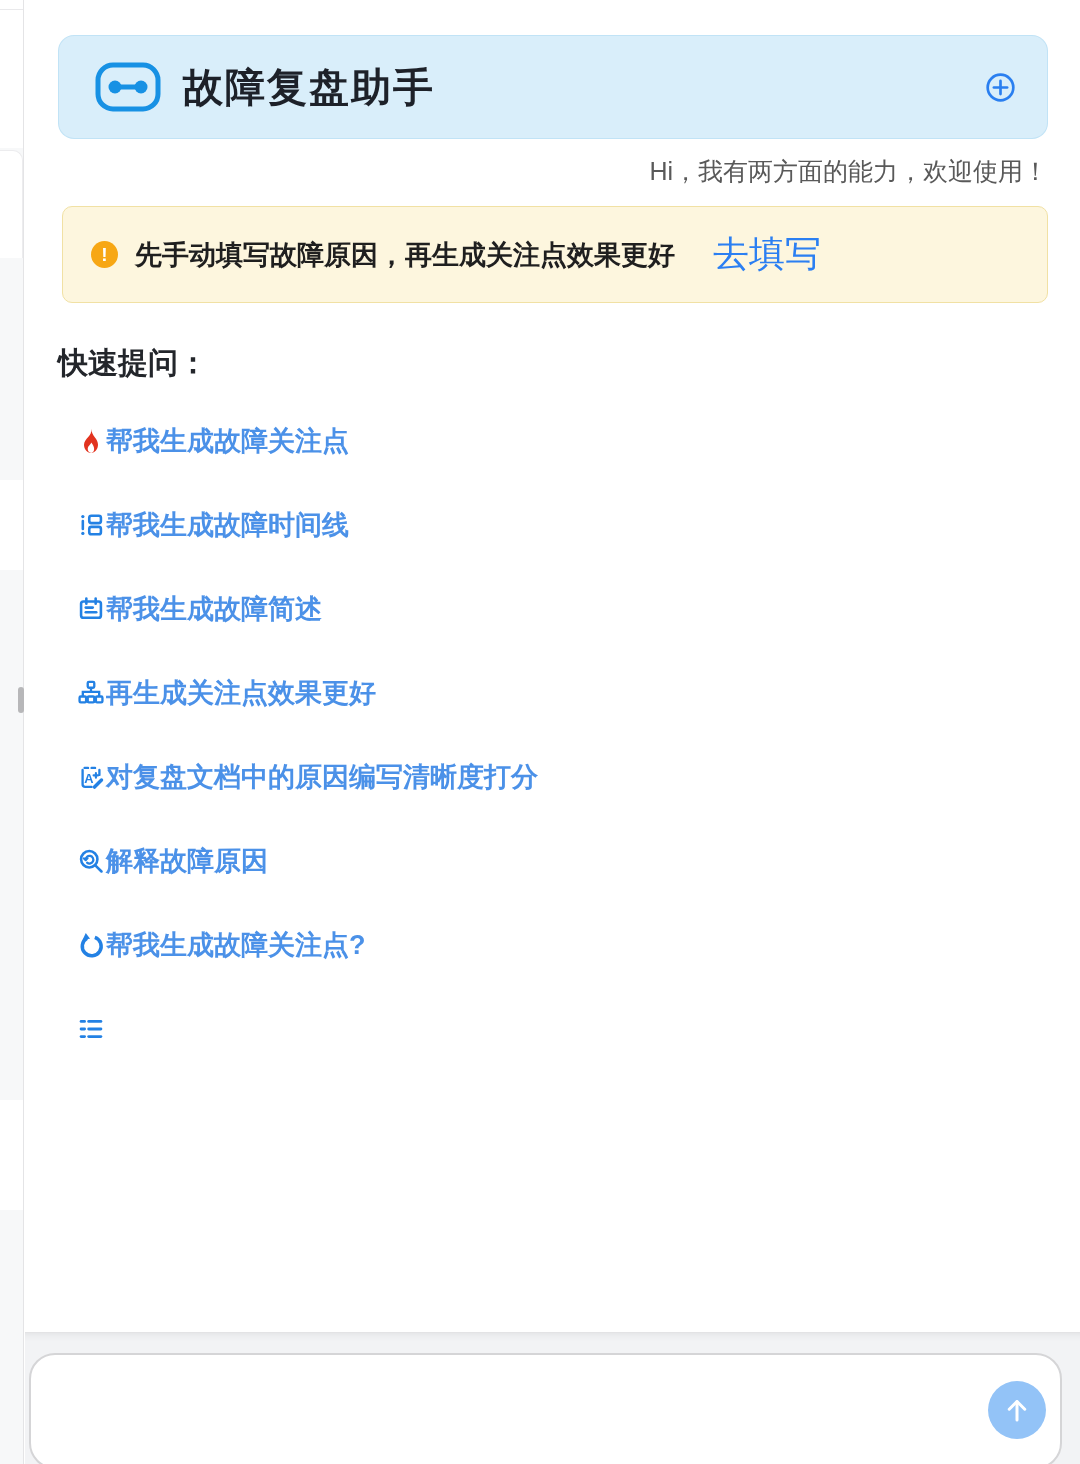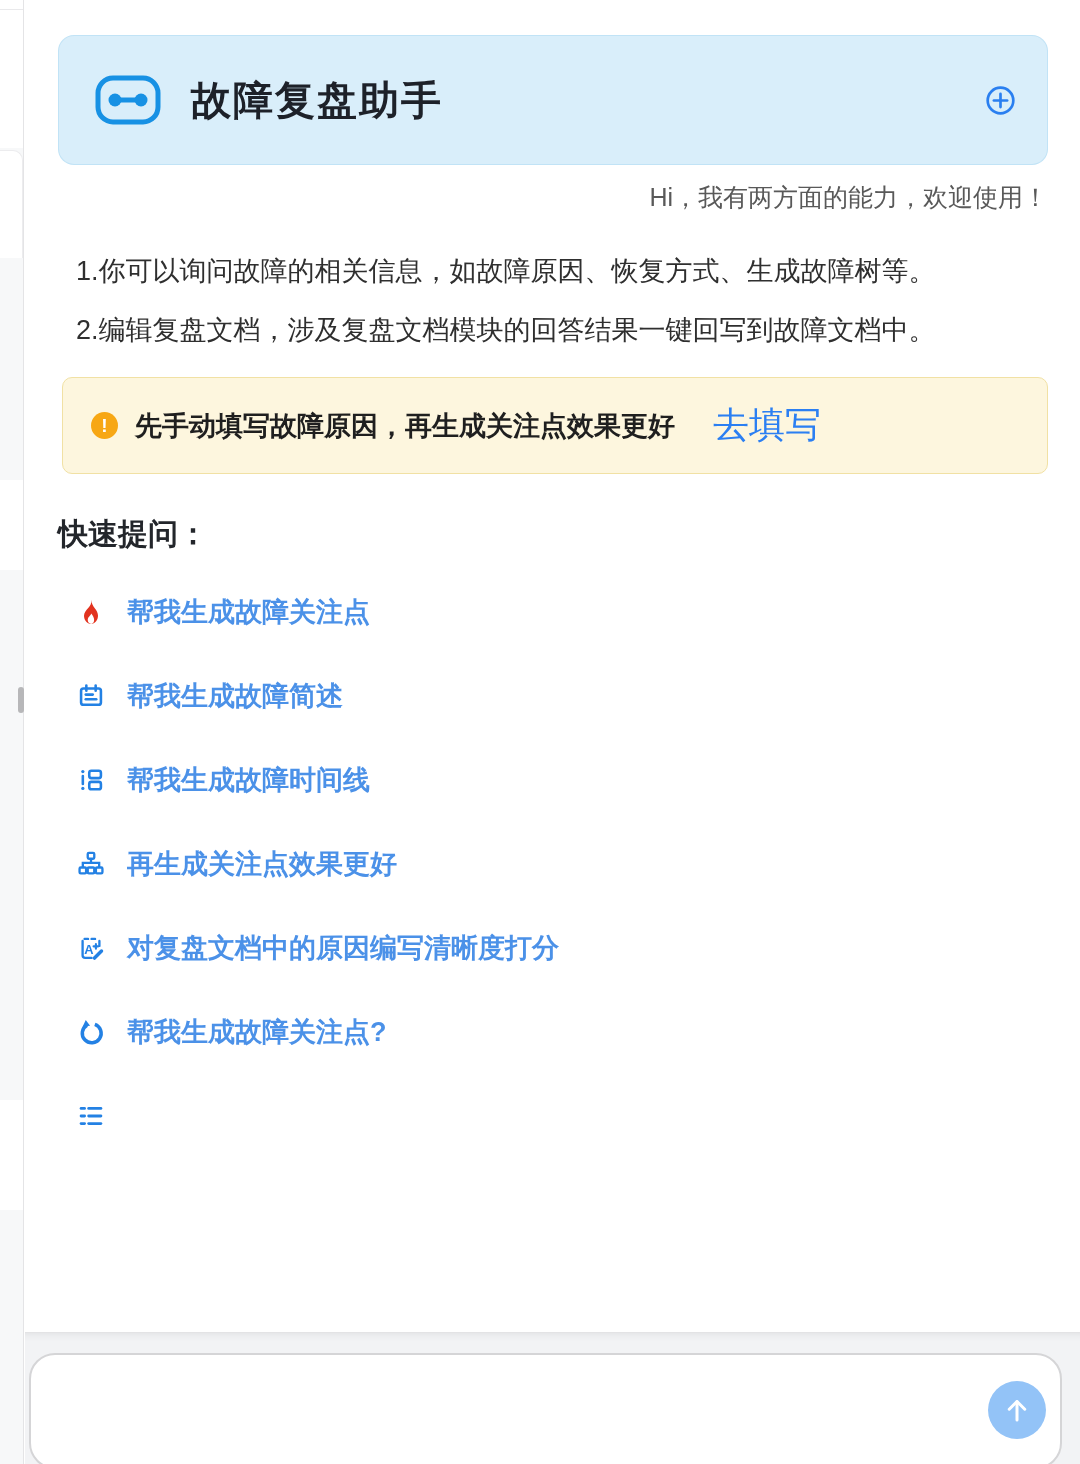--- a/index.html
+++ b/index.html
@@ -13,38 +13,38 @@
   .sb1 { top:0; height:148px; }
   .sb2 { top:150px; height:108px; border-top:1px solid #ececee; border-right:1px solid #ececee; border-top-right-radius:10px; }
   .sb3 { top:480px; height:90px; }
   .sb4 { top:1100px; height:110px; }
   .strip-line { position:absolute; left:0; top:9px; width:23px; height:1px; background:#e9e9eb; }
   .scroll-thumb { position:absolute; left:18px; top:687px; width:6px; height:26px; border-radius:3px; background:#b7b7b9; z-index:3; }
 
   
   .main { position:absolute; left:25px; top:0; right:0; bottom:132px; padding:0 32px 0 33px; background:#ffffff; }
 
-  .hero { margin-top:35px; height:130px; background:#d9eefa; border:1px solid rgba(150,205,238,.35); border-radius:16px; display:flex; align-items:center; padding:0 30px 0 36px;gap:8px; }
+  .hero { margin-top:35px; height:104px; background:#d9eefa; border:1px solid rgba(150,205,238,.35); border-radius:16px; display:flex; align-items:center; padding:0 30px 0 36px; }
   .hero h1 { font-size:40px; font-weight:700; color:#1d2129; margin-left:22px; letter-spacing:2px; }
   .plus-btn { margin-left:auto; width:34px; height:34px; border:none; background:transparent; cursor:pointer; display:flex; align-items:center; justify-content:center; }
 
   .greeting { margin-top:14px; font-size:25px; color:#595959; line-height:36px;text-align:right; }
   .caps { margin-top:27px; }
   .cap { font-size:27px; color:#2f2f2f; line-height:59px; padding-left:18px; }
 
   .notice { margin:17px 0 0 4px; height:97px; background:#fdf6de; border:1px solid #f1e1a4; border-radius:10px; display:flex; align-items:center; padding:0 28px; }
   .warn-icon { width:27px; height:27px; border-radius:50%; background:#f7a714; color:#ffffff; font-size:19px; font-weight:700; display:flex; align-items:center; justify-content:center; flex:0 0 auto; }
   .notice-text { font-size:27px; color:#1f1f1f; margin-left:17px;font-weight:bold; }
   .notice-link { font-size:36px; color:#2b7ff2; margin-left:38px; text-decoration:none; cursor:pointer; }
 
   .qq-title { margin-top:38px; font-size:30px; font-weight:700; color:#23262b; line-height:44px; }
   .qq-list { list-style:none; margin-top:14px; }
   .qq-item { display:flex; align-items:center; height:84px; padding-left:18px; cursor:pointer; }
   .qq-icon { width:30px; height:30px; display:flex; align-items:center; justify-content:center; flex:0 0 auto; }
-  .qq-label { font-size:27px; font-weight:600; color:#4b91e8; margin-left:21px; }
+  .qq-label { font-size:27px; font-weight:600; color:#4b91e8; }
 
   
   .footer { position:absolute; left:25px; right:0; top:1332px; bottom:0; background:#f2f3f5; border-top:1px solid #e3e3e5; box-shadow:inset 0 10px 10px -10px rgba(0,0,0,.10); z-index:1; }
   .composer { position:absolute; left:4px; right:18px; top:20px; height:116px; background:#ffffff; border:2px solid #d5d5d7; border-radius:26px; }
   .composer textarea { position:absolute; left:24px; top:16px; right:100px; bottom:14px; border:none; outline:none; resize:none; font-family:"Liberation Sans", sans-serif; font-size:24px; color:#333; background:transparent; }
   .send-btn { position:absolute; right:14px; top:26px; width:58px; height:58px; border-radius:50%; border:none; background:#93c3f7; cursor:pointer; display:flex; align-items:center; justify-content:center; }
 
   svg { display:block; }
 </style>
 </head>
@@ -78,68 +78,64 @@
           <svg width="31" height="31" viewBox="0 0 30 30">
             <circle cx="15" cy="15" r="12.4" fill="none" stroke="#2a7ff0" stroke-width="2.6"></circle>
             <line x1="15" y1="8.6" x2="15" y2="21.4" stroke="#2a7ff0" stroke-width="2.6" stroke-linecap="round"></line>
             <line x1="8.6" y1="15" x2="21.4" y2="15" stroke="#2a7ff0" stroke-width="2.6" stroke-linecap="round"></line>
           </svg>
         </span>
       </button>
     </header>
 
     <p class="greeting">Hi，我有两方面的能力，欢迎使用！</p>
-    <div class="caps">
-      <p class="cap">1.你可以询问故障的相关信息，如故障原因、恢复方式、生成故障树等。</p>
-      <p class="cap">2.编辑复盘文档，涉及复盘文档模块的回答结果一键回写到故障文档中。</p>
-    </div>
 
     <div class="notice">
       <span class="warn-icon">!</span>
       <span class="notice-text">先手动填写故障原因，再生成关注点效果更好</span>
       <a class="notice-link">去填写</a>
     </div>
 
     <h2 class="qq-title">快速提问：</h2>
     <ul class="qq-list">
 
       <li class="qq-item">
         <span class="qq-icon">
           <svg width="28" height="28" viewBox="0 0 24 24">
             <path fill="#e2331f" d="M12 1.4c.6 3.1-.4 5-2.2 6.9C8 10.2 6 12.4 6 15.3 6 19.1 8.7 22.2 12 22.2s6-3.1 6-6.9c0-2.6-1.3-4.6-2.6-6.3C13.9 7 12.6 4.7 12 1.4z"></path>
             <path fill="#ffffff" d="M12.2 22.2c-1.7 0-3-1.5-3-3.3 0-1.6.9-2.6 1.8-3.6.6-.7 1-1.2 1.2-2 .8.9 1.2 1.6 1.7 2.5.5 1 .8 1.9.8 3.1 0 1.8-1.1 3.3-2.5 3.3z"></path>
           </svg>
         </span>
         <span class="qq-label">帮我生成故障关注点</span>
+      </li>
+
+      <li class="qq-item">
+        <span class="qq-icon">
+          <svg width="28" height="28" viewBox="0 0 24 24" fill="none" stroke="#2381e4" stroke-width="2.2" stroke-linecap="round">
+            <circle cx="5" cy="4.8" r="1.4" fill="#2381e4" stroke="none"></circle>
+            <line x1="5" y1="8.5" x2="5" y2="15.5"></line>
+            <circle cx="5" cy="19.2" r="1.4" fill="#2381e4" stroke="none"></circle>
+            <rect x="10.5" y="4" width="10" height="6.4" rx="1.8"></rect>
+            <rect x="10.5" y="13.6" width="10" height="6.4" rx="1.8"></rect>
+          </svg>
+        </span>
+        <span class="qq-label">帮我生成故障时间线</span>
       </li>
 
       <li class="qq-item">
         <span class="qq-icon">
           <svg width="28" height="28" viewBox="0 0 24 24" fill="none" stroke="#2381e4" stroke-width="2.2" stroke-linecap="round">
             <rect x="3.5" y="5.5" width="17" height="14" rx="2"></rect>
             <line x1="8" y1="3" x2="8" y2="7.5"></line>
             <line x1="16" y1="3" x2="16" y2="7.5"></line>
             <line x1="7.5" y1="10.8" x2="13.5" y2="10.8"></line>
             <line x1="7.5" y1="14.8" x2="16.5" y2="14.8"></line>
           </svg>
         </span>
         <span class="qq-label">帮我生成故障简述</span>
-      </li>
-
-      <li class="qq-item">
-        <span class="qq-icon">
-          <svg width="28" height="28" viewBox="0 0 24 24" fill="none" stroke="#2381e4" stroke-width="2.2" stroke-linecap="round">
-            <circle cx="5" cy="4.8" r="1.4" fill="#2381e4" stroke="none"></circle>
-            <line x1="5" y1="8.5" x2="5" y2="15.5"></line>
-            <circle cx="5" cy="19.2" r="1.4" fill="#2381e4" stroke="none"></circle>
-            <rect x="10.5" y="4" width="10" height="6.4" rx="1.8"></rect>
-            <rect x="10.5" y="13.6" width="10" height="6.4" rx="1.8"></rect>
-          </svg>
-        </span>
-        <span class="qq-label">帮我生成故障时间线</span>
       </li>
 
       <li class="qq-item">
         <span class="qq-icon">
           <svg width="28" height="28" viewBox="0 0 24 24" fill="none" stroke="#2381e4" stroke-width="2">
             <rect x="9.2" y="2.5" width="5.6" height="5" rx="1"></rect>
             <line x1="12" y1="7.5" x2="12" y2="11"></line>
             <path d="M5 14.8 V11 H19 V14.8"></path>
             <rect x="2.2" y="15" width="5.6" height="5" rx="1"></rect>
             <rect x="9.2" y="15" width="5.6" height="5" rx="1"></rect>
@@ -157,20 +153,31 @@
             <path d="M19.2 6 v4.2"></path>
             <text x="6.3" y="17" font-size="11" font-weight="bold" fill="#2381e4" stroke="none" font-family="'Liberation Sans', sans-serif">A</text>
             <line x1="14.2" y1="10.6" x2="18.2" y2="10.6" stroke-width="1.8"></line>
             <line x1="16.2" y1="8.6" x2="16.2" y2="12.6" stroke-width="1.8"></line>
             <line x1="15" y1="20.6" x2="21" y2="14.6" stroke-width="3"></line>
           </svg>
         </span>
         <span class="qq-label">对复盘文档中的原因编写清晰度打分</span>
       </li>
 
+      <li class="qq-item">
+        <span class="qq-icon">
+          <svg width="28" height="28" viewBox="0 0 24 24" fill="none" stroke="#2381e4" stroke-width="2.2" stroke-linecap="round">
+            <circle cx="10.5" cy="10.5" r="7"></circle>
+            <line x1="15.9" y1="15.9" x2="21" y2="21"></line>
+            <path d="M7.4 11 a3.3 3.3 0 1 1 1.3 2.5" stroke-width="1.9"></path>
+            <polyline points="5.9,9.8 7.5,11.2 9,9.7" stroke-width="1.9"></polyline>
+          </svg>
+        </span>
+        <span class="qq-label">解释故障原因</span>
+      </li>
 
       <li class="qq-item">
         <span class="qq-icon">
           <svg width="28" height="28" viewBox="0 0 24 24">
             <path d="M8.6 6.1 A8.1 8.1 0 1 0 15.3 5.5" fill="none" stroke="#2381e4" stroke-width="3"></path>
             <polygon points="4.9,7.2 11.2,6.6 7.5,1.7" fill="#2381e4"></polygon>
           </svg>
         </span>
         <span class="qq-label">帮我生成故障关注点?</span>
       </li>

